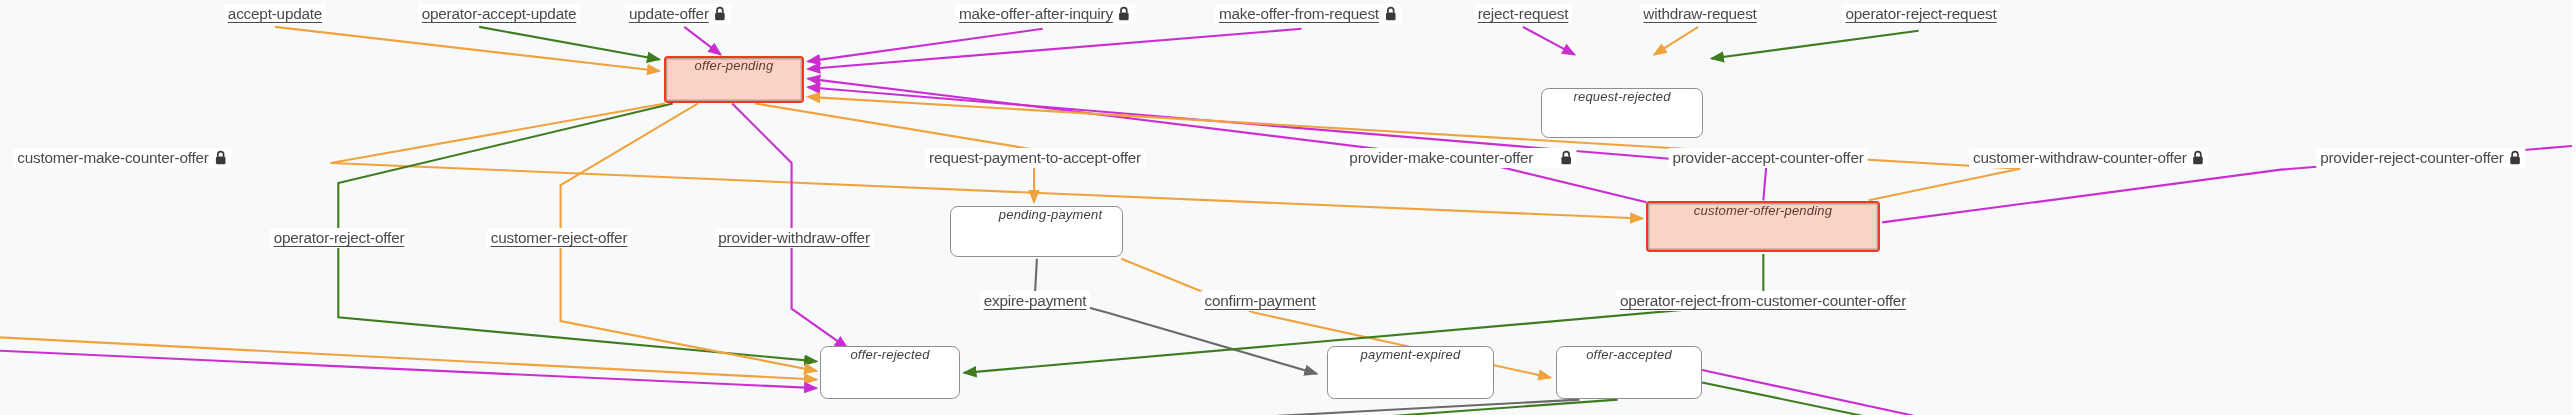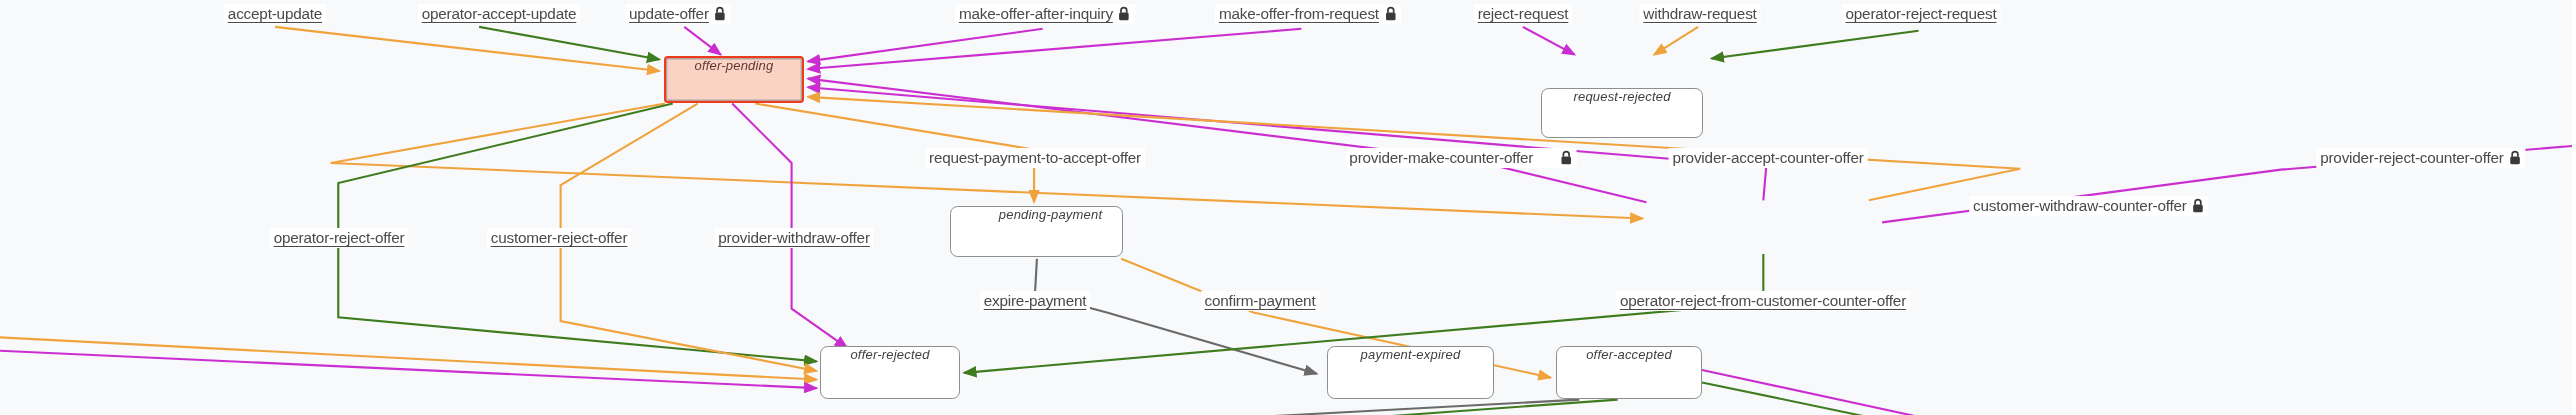--- a/index.html
+++ b/index.html
@@ -108,34 +108,41 @@
     </div>
     <div class="transition-label" style="top: 3.8px; color: rgb(74, 74, 74); background: rgb(255, 255, 255); left: 1523px; transform: translateX(-50%);">
       <span class="txt u">reject-request</span>
     </div>
     <div class="transition-label" style="top: 3.8px; color: rgb(74, 74, 74); background: rgb(255, 255, 255); left: 1700px; transform: translateX(-50%);">
       <span class="txt u">withdraw-request</span>
     </div>
     <div class="transition-label" style="top: 3.8px; color: rgb(74, 74, 74); background: rgb(255, 255, 255); left: 1921px; transform: translateX(-50%);">
       <span class="txt u">operator-reject-request</span>
     </div>
+    <div class="transition-label" style="top: 148px; color: rgb(74, 74, 74); background: rgb(255, 255, 255); left: 13.4px;">
+      <span class="txt">customer-make-counter-offer</span>
+      <svg class="lock-icon" width="13.4" height="15.3" viewBox="0 0 14 16">
+        <path d="M4 7V4.6a3 3 0 0 1 6 0V7" fill="none" stroke="#3a3a3a" stroke-width="1.8"></path>
+        <rect x="2" y="6.8" width="10" height="8.2" rx="1.6" fill="#3a3a3a"></rect>
+      </svg>
+    </div>
     <div class="transition-label" style="top: 148px; color: rgb(74, 74, 74); background: rgb(255, 255, 255); left: 1035px; transform: translateX(-50%);">
       <span class="txt">request-payment-to-accept-offer</span>
     </div>
     <div class="transition-label" style="top: 148px; color: rgb(74, 74, 74); background: rgb(255, 255, 255); left: 1461px; transform: translateX(-50%); gap: 26px;">
       <span class="txt">provider-make-counter-offer</span>
       <svg class="lock-icon" width="13.4" height="15.3" viewBox="0 0 14 16">
         <path d="M4 7V4.6a3 3 0 0 1 6 0V7" fill="none" stroke="#3a3a3a" stroke-width="1.8"></path>
         <rect x="2" y="6.8" width="10" height="8.2" rx="1.6" fill="#3a3a3a"></rect>
       </svg>
     </div>
     <div class="transition-label" style="top: 148px; color: rgb(74, 74, 74); background: rgb(255, 255, 255); left: 1768px; transform: translateX(-50%);">
       <span class="txt">provider-accept-counter-offer</span>
     </div>
-    <div class="transition-label" style="top: 148px; color: rgb(74, 74, 74); background: rgb(255, 255, 255); left: 2089px; transform: translateX(-50%); margin-top: 48px;">
+    <div class="transition-label" style="top: 148px; color: rgb(74, 74, 74); background: rgb(255, 255, 255); left: 2089px; transform: translateX(-50%);">
       <span class="txt">customer-withdraw-counter-offer</span>
       <svg class="lock-icon" width="13.4" height="15.3" viewBox="0 0 14 16">
         <path d="M4 7V4.6a3 3 0 0 1 6 0V7" fill="none" stroke="#3a3a3a" stroke-width="1.8"></path>
         <rect x="2" y="6.8" width="10" height="8.2" rx="1.6" fill="#3a3a3a"></rect>
       </svg>
     </div>
     <div class="transition-label" style="top: 148px; color: rgb(74, 74, 74); background: rgb(255, 255, 255); left: 2421px; transform: translateX(-50%);">
       <span class="txt">provider-reject-counter-offer</span>
       <svg class="lock-icon" width="13.4" height="15.3" viewBox="0 0 14 16">
         <path d="M4 7V4.6a3 3 0 0 1 6 0V7" fill="none" stroke="#3a3a3a" stroke-width="1.8"></path>
@@ -162,20 +169,23 @@
     </div>
     <div class="state-node highlighted" style="left: 664px; top: 56px; width: 140px; height: 47px; background: rgb(251, 211, 197); border: 2.9px solid rgb(238, 59, 28); color: rgb(94, 58, 51);">
       <span>offer-pending</span>
     </div>
     <div class="state-node" style="left: 1541px; top: 56px; width: 162px; height: 50px; background: rgb(255, 255, 255); border: 1.4px solid rgb(142, 142, 142); color: rgb(63, 63, 63); margin-top: 32px;">
       <span>request-rejected</span>
     </div>
     <div class="state-node" style="left: 950px; top: 206px; width: 173px; height: 51px; background: rgb(255, 255, 255); border: 1.4px solid rgb(142, 142, 142); color: rgb(63, 63, 63); padding-left: 28px;">
       <span>pending-payment</span>
     </div>
+    <div class="state-node highlighted" style="left: 1646px; top: 201px; width: 234px; height: 51px; background: rgb(251, 211, 197); border: 2.9px solid rgb(238, 59, 28); color: rgb(94, 58, 51);">
+      <span>customer-offer-pending</span>
+    </div>
     <div class="state-node" style="left: 820px; top: 346px; width: 140px; height: 53px; background: rgb(255, 255, 255); border: 1.4px solid rgb(142, 142, 142); color: rgb(63, 63, 63);">
       <span>offer-rejected</span>
     </div>
     <div class="state-node" style="left: 1327px; top: 346px; width: 167px; height: 53px; background: rgb(255, 255, 255); border: 1.4px solid rgb(142, 142, 142); color: rgb(63, 63, 63);">
       <span>payment-expired</span>
     </div>
     <div class="state-node" style="left: 1556px; top: 346px; width: 146px; height: 53px; background: rgb(255, 255, 255); border: 1.4px solid rgb(142, 142, 142); color: rgb(63, 63, 63);">
       <span>offer-accepted</span>
     </div>
   </div>

